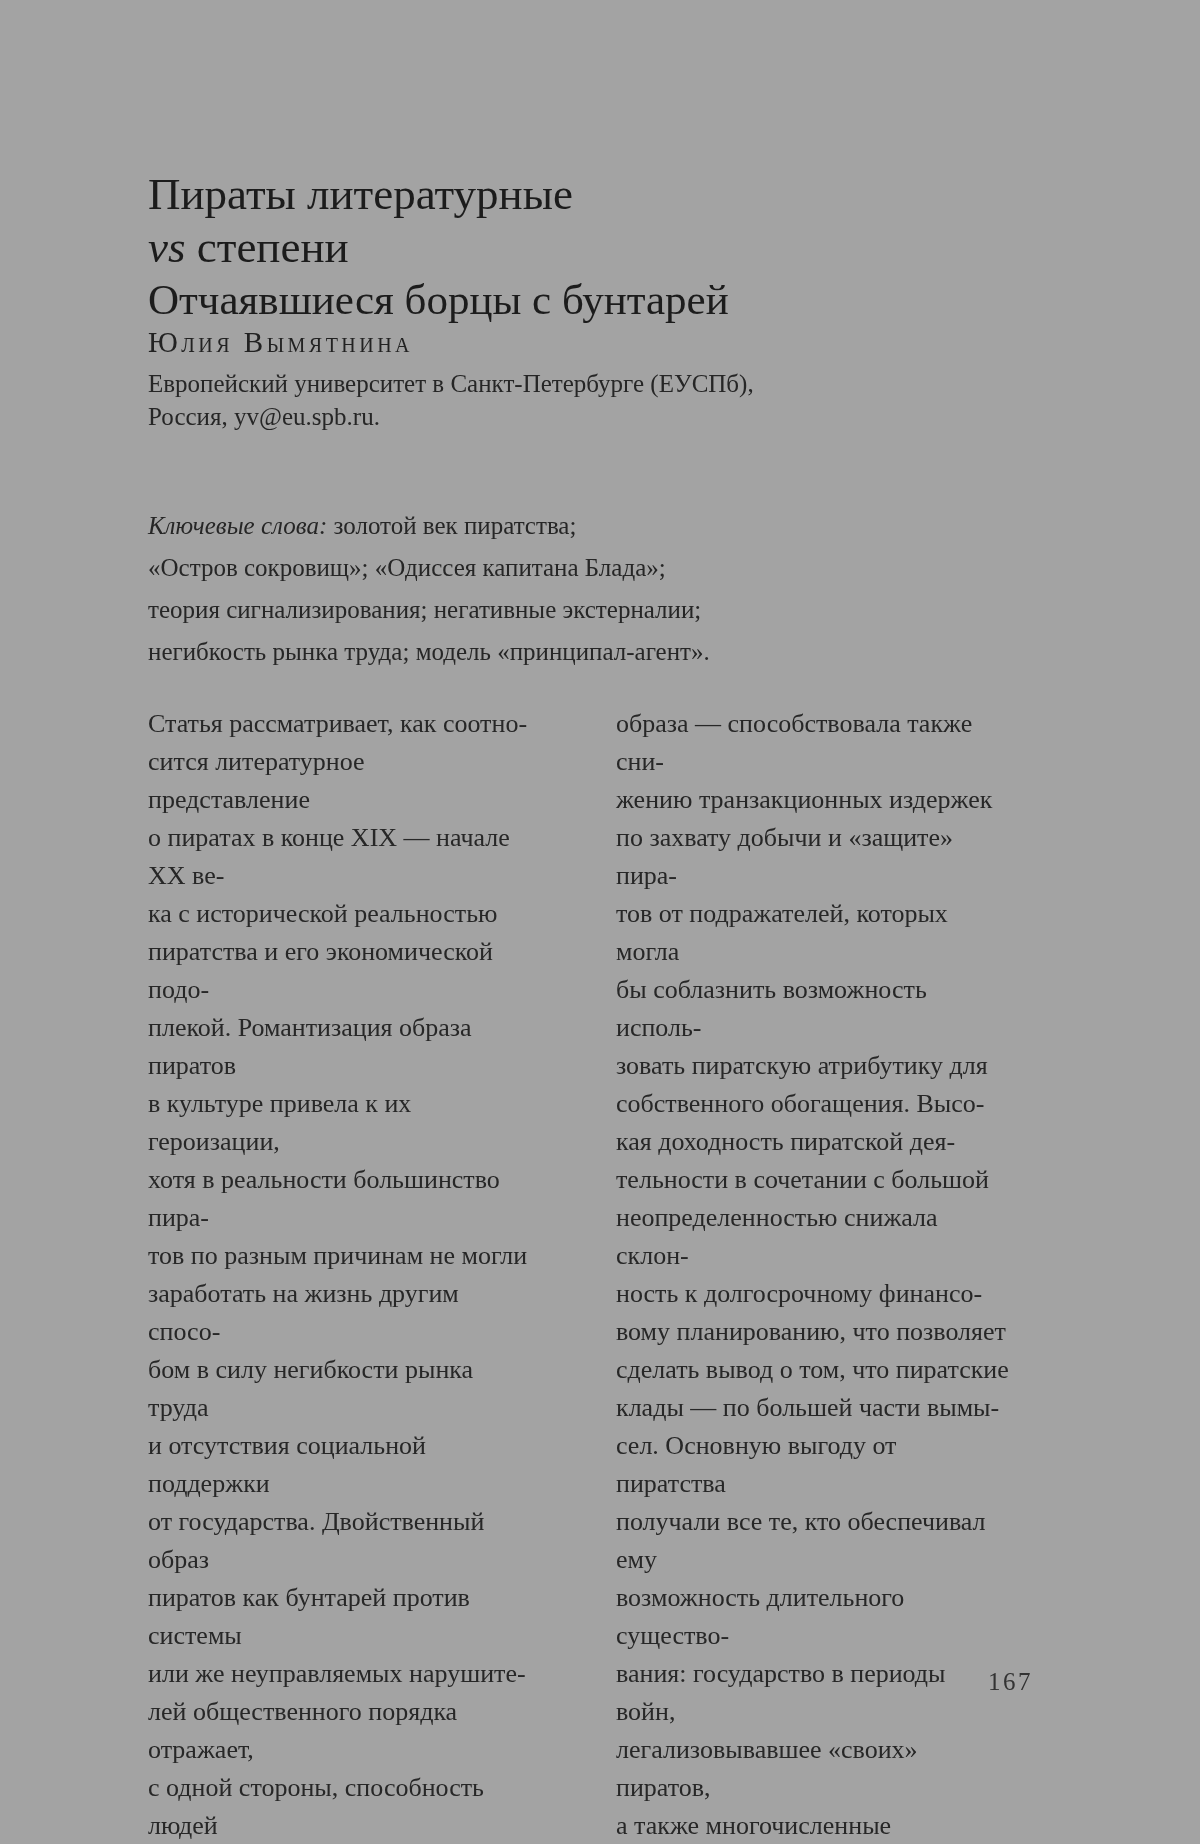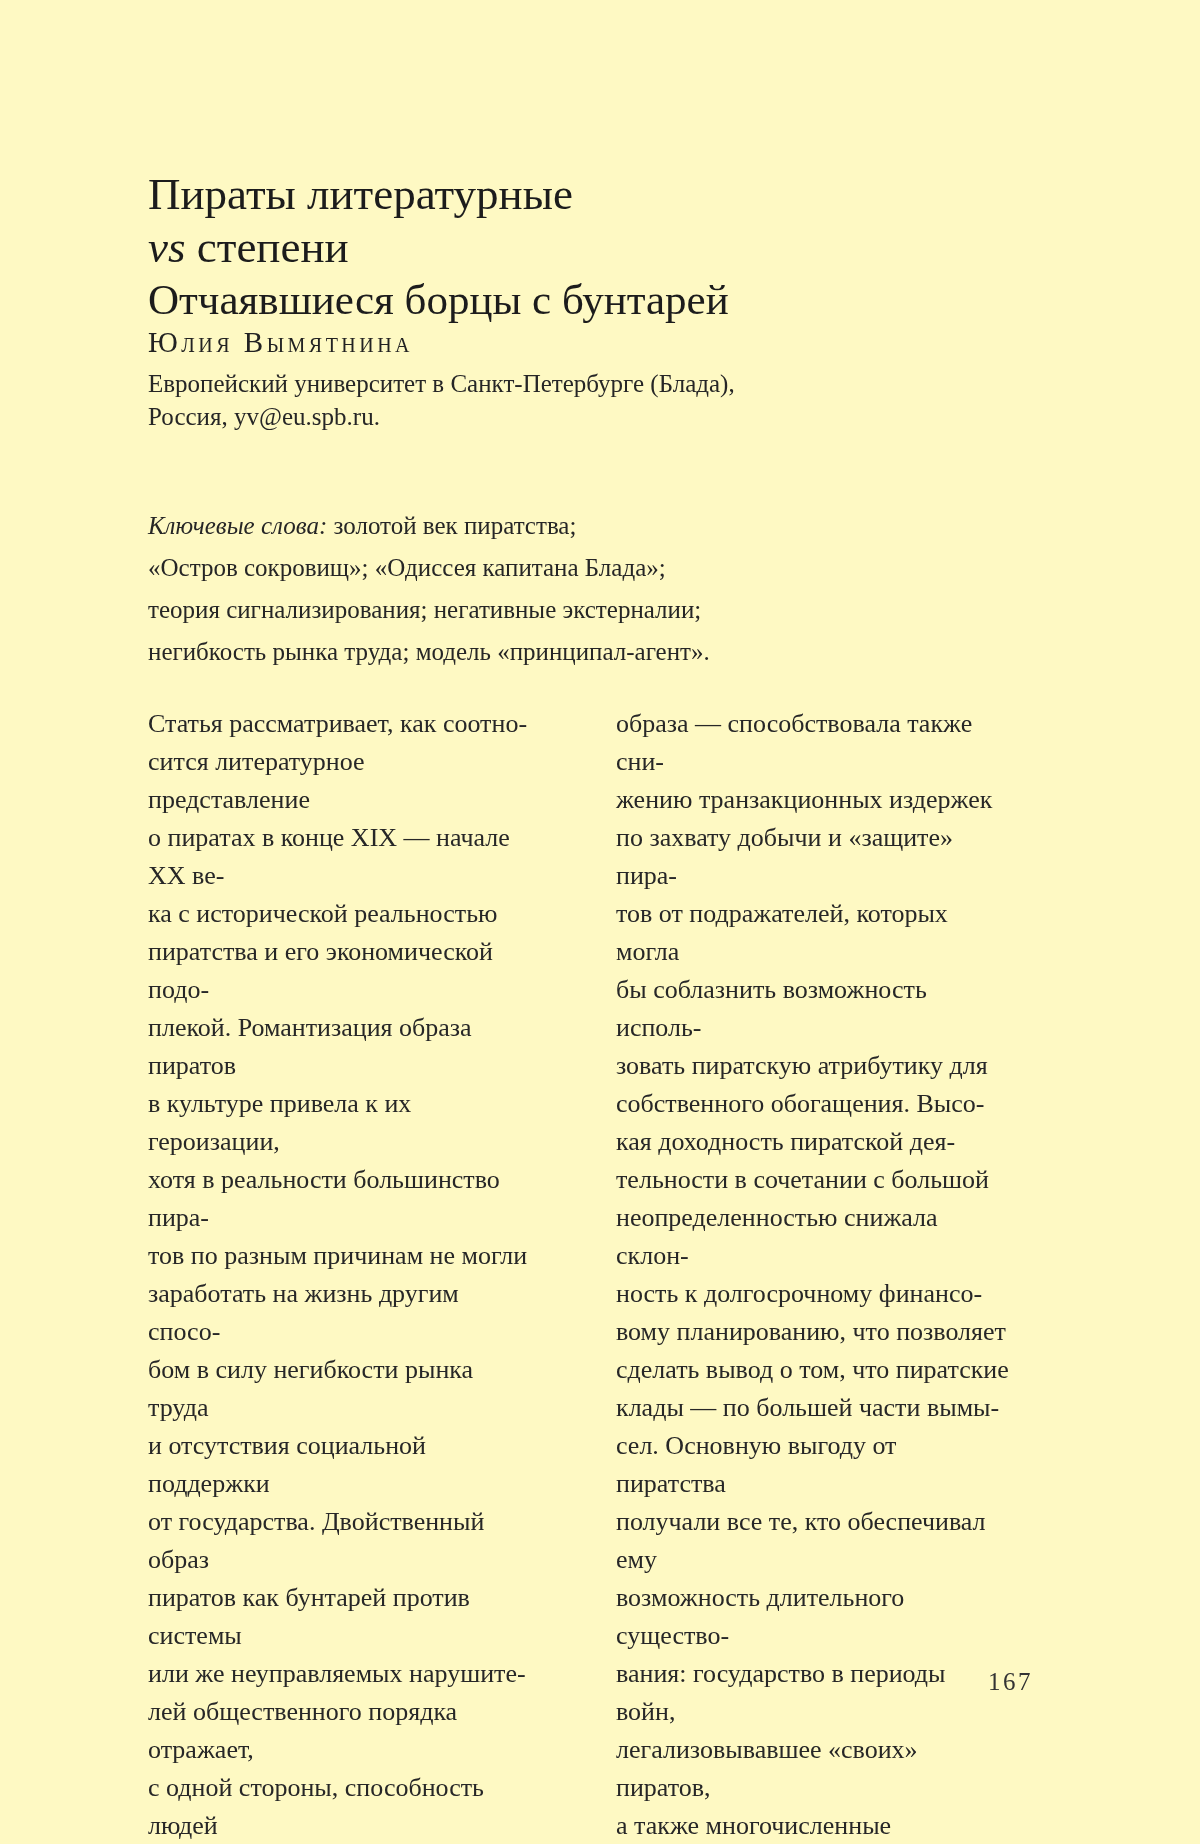--- a/index.html
+++ b/index.html
@@ -6,21 +6,21 @@
     margin: 0;
     padding: 0;
     background: #ffffff;
     color: #1f1f1f;
     font-family: "Liberation Serif", "DejaVu Serif", serif;
   }
   .page {
     position: relative;
     width: 1200px;
     height: 1844px;
-    background: #fef9c3;
+    background: #a3a3a3;
     overflow: hidden;
   }
   .content {
     position: absolute;
     left: 148px;
     top: 168px;
     width: 890px;
   }
   
   .title-block {
@@ -103,21 +103,21 @@
         <i>vs</i>
         <span>степени</span>
       </div>
       <div class="subtitle-line">
         <span>Отчаявшиеся борцы с бунтарей</span>
       </div>
     </div>
 
     <div class="author-name">Юлия Вымятнина</div>
 
-    <div class="affiliation">Европейский университет в Санкт-Петербурге (Блада),
+    <div class="affiliation">Европейский университет в Санкт-Петербурге (ЕУСПб),
 Россия, yv@eu.spb.ru.</div>
 
     <div class="keywords">
       <i>Ключевые слова:</i><span> золотой век пиратства;
 «Остров сокровищ»; «Одиссея капитана Блада»;
 теория сигнализирования; негативные экстерналии;
 негибкость рынка труда; модель «принципал-агент».</span>
     </div>
 
     <div class="abstract">

